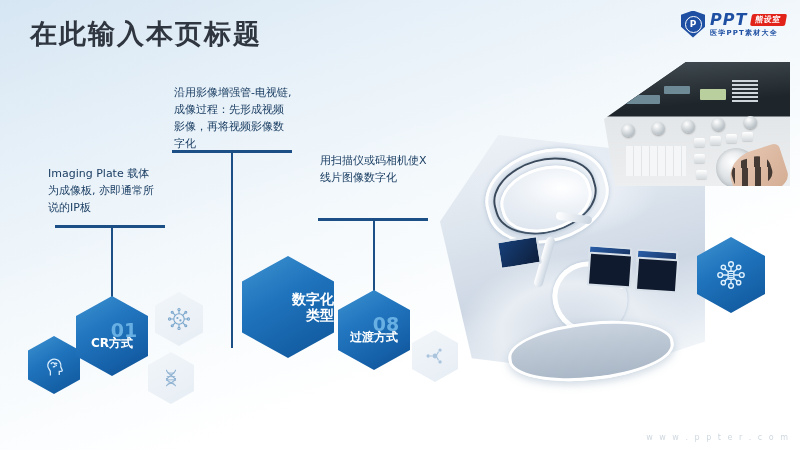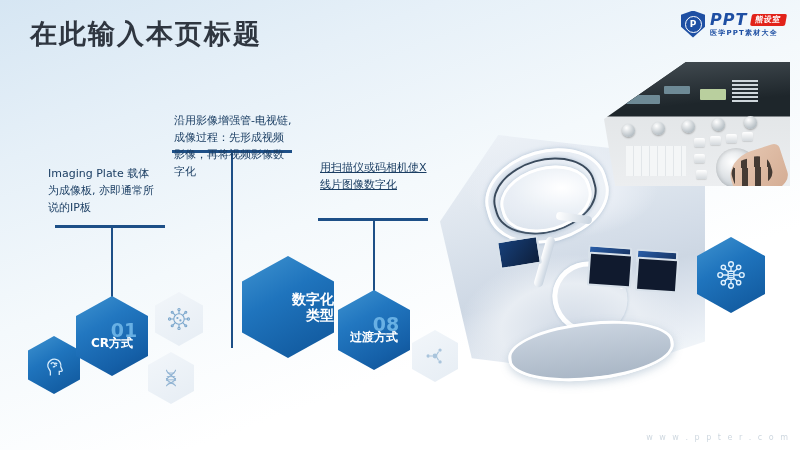--- a/index.html
+++ b/index.html
@@ -184,22 +184,22 @@
   <div class="hbar" style="left:55px;top:225px;width:110px;"></div>
   <div class="vline" style="left:111px;top:225px;height:80px;"></div>
 
   <div class="hbar" style="left:172px;top:150px;width:120px;"></div>
   <div class="vline" style="left:231px;top:150px;height:198px;"></div>
 
   <div class="hbar" style="left:318px;top:218px;width:110px;"></div>
   <div class="vline" style="left:373px;top:218px;height:80px;"></div>
 
   <div class="tblock" style="left:48px;top:165px;width:112px;">Imaging  Plate 载体为成像板, 亦即通常所说的IP板</div>
-  <div class="tblock" style="left:174px;top:112px;width:118px;">沿用影像增强管-电视链, 成像过程：先形成视频影像，再将视频影像数字化</div>
-  <div class="tblock" style="left:320px;top:159px;width:110px;text-decoration:underline;">用扫描仪或码相机使X线片图像数字化</div>
+  <div class="tblock" style="left:174px;top:84px;width:118px;">沿用影像增强管-电视链, 成像过程：先形成视频影像，再将视频影像数字化</div>
+  <div class="tblock" style="left:320px;top:152px;width:110px;">用扫描仪或码相机使X线片图像数字化</div>
 
   <div class="hex deco" style="left:155px;top:292px;width:48px;height:54px;">
     <svg class="ico" width="24" height="24" viewBox="0 0 24 24" fill="none" stroke="#7aa6cc" stroke-width="1.1">
       <circle cx="12" cy="12" r="5.2"></circle>
       <circle cx="10.4" cy="11" r="1.1" fill="#7aa6cc" stroke="none"></circle>
       <circle cx="13.4" cy="13.4" r="1.1" fill="#7aa6cc" stroke="none"></circle>
       <path d="M12 6.8V3M12 17.2V21M6.8 12H3M17.2 12H21M8.3 8.3 5.7 5.7M15.7 15.7l2.6 2.6M15.7 8.3l2.6-2.6M8.3 15.7l-2.6 2.6"></path>
       <circle cx="12" cy="2.6" r="1.1"></circle>
         <circle cx="12" cy="21.4" r="1.1"></circle>
       <circle cx="2.6" cy="12" r="1.1"></circle>

